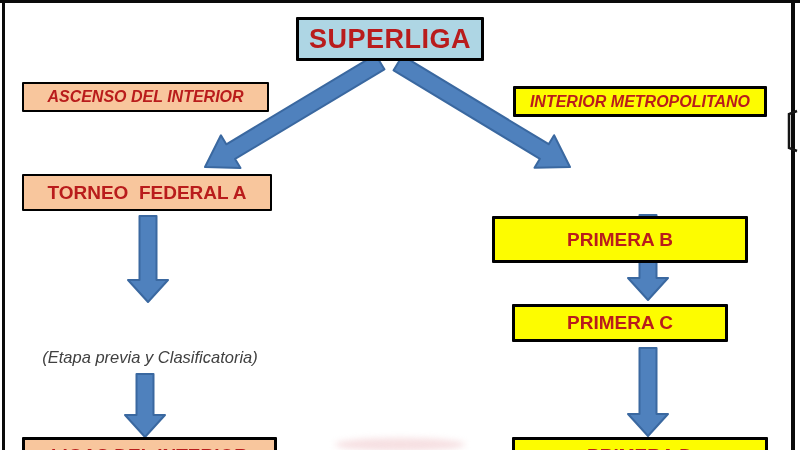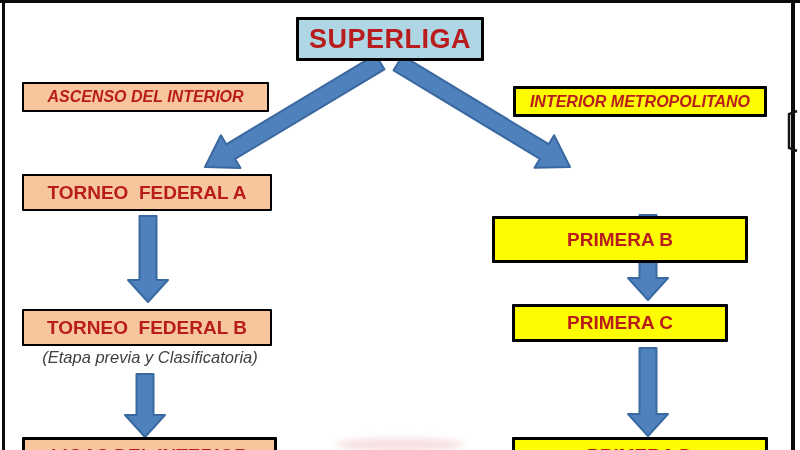--- a/index.html
+++ b/index.html
@@ -74,21 +74,20 @@
   <div class="box title-box">SUPERLIGA</div>
 
   <div class="box tag interior">ASCENSO DEL INTERIOR</div>
 
   <div class="box tag metropolitano">INTERIOR METROPOLITANO</div>
 
   <div class="box tier salmon federal-a">TORNEO  FEDERAL A</div>
 
   <div class="box tier yellow primera-b">PRIMERA B</div>
 
-  <div class="box tier salmon federal-b">TORNEO  FEDERAL B</div>
 
   <div class="caption">(Etapa previa y Clasificatoria)</div>
 
   <div class="box tier yellow primera-c">PRIMERA C</div>
 
   <div class="smudge"></div>
 
   <div class="box tier salmon ligas">LIGAS DEL INTERIOR</div>
 
   <div class="box tier yellow primera-d">PRIMERA D</div>

